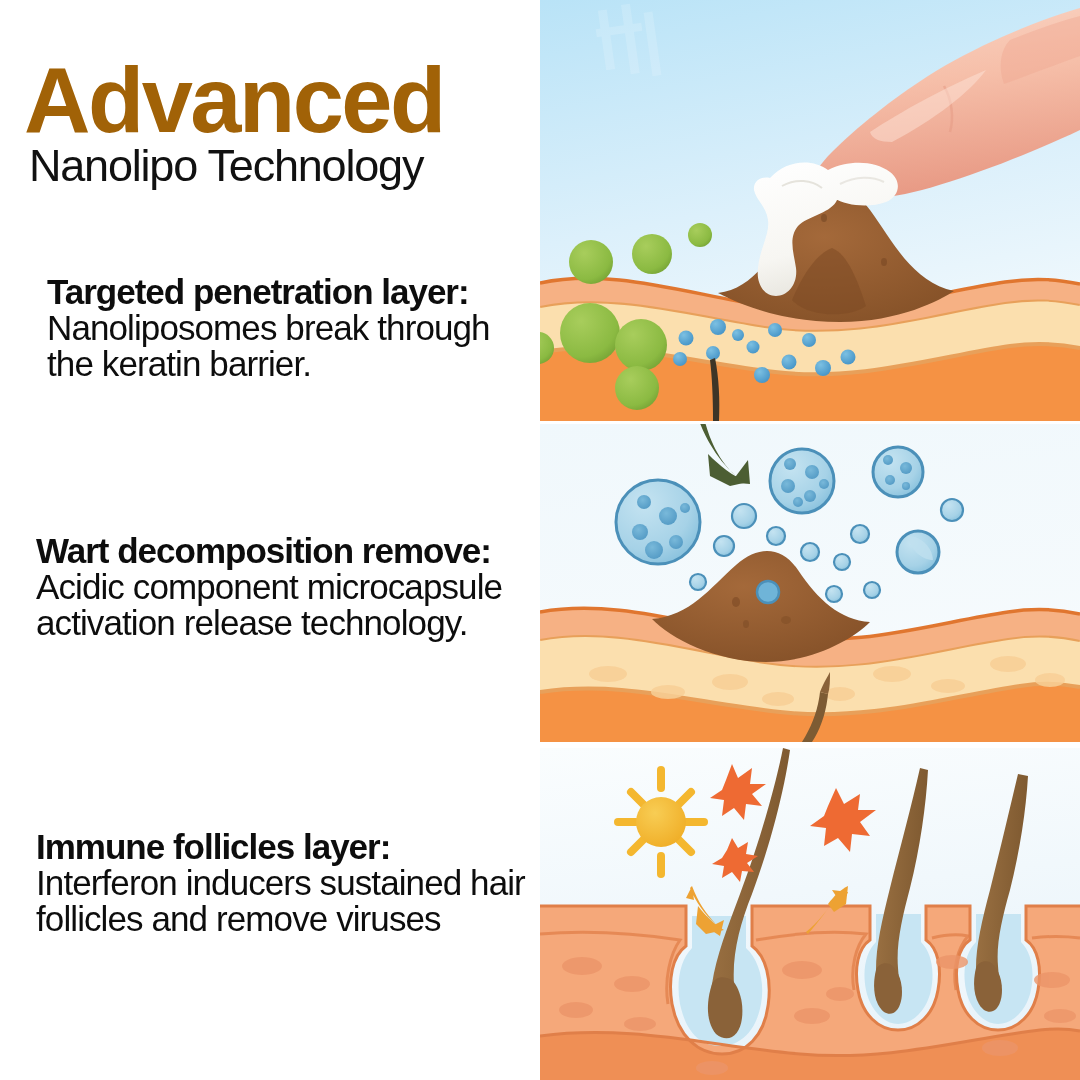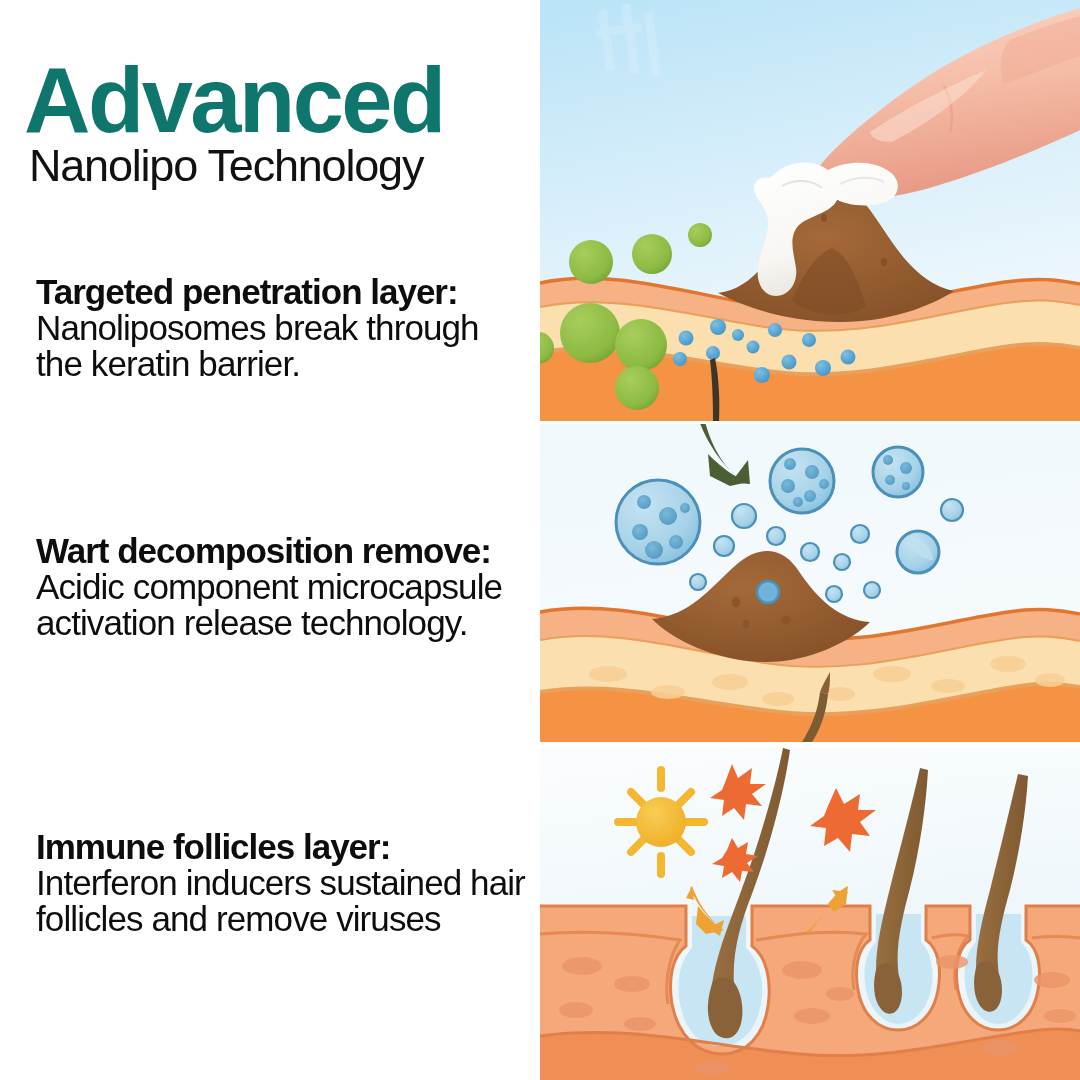--- a/index.html
+++ b/index.html
@@ -13,35 +13,35 @@
   #page { position:relative; width:1080px; height:1080px; background:#fff; }
 
   
   #text-col {
     position:absolute; left:0; top:0; width:540px; height:1080px;
     background:#ffffff;
   }
   #title-block { position:absolute; left:24px; top:58px; width:516px; }
   #main-title {
     font-size:92px; line-height:0.92; font-weight:bold;
-    letter-spacing:-2.5px; color:#0f766e; white-space:nowrap;
+    letter-spacing:-2.5px; color:#a16207; white-space:nowrap;
   }
   #subtitle {
     margin-top:0; margin-left:5px;
     font-size:45px; line-height:1.0; font-weight:400;
     letter-spacing:-1.2px; color:#111111; white-space:nowrap;
   }
 
   .feature { position:absolute; left:36px; width:496px; }
   .feature p {
     font-size:35px; line-height:1.03; color:#0d0d0d;
     letter-spacing:-0.9px; font-weight:400;
   }
   .feature p .lead { font-weight:bold; letter-spacing:-1.0px; }
-  #feature-1 { top:274px; }
+  #feature-1 { top:274px;margin-left:11px; }
   #feature-2 { top:533px; }
   #feature-3 { top:829px; }
 
   
   #art-col {
     position:absolute; left:540px; top:0; width:540px; height:1080px;
     background:#ffffff;
   }
   .panel { position:absolute; left:0; width:540px; overflow:hidden; }
   #panel-1 { top:0px;   height:421px; }

